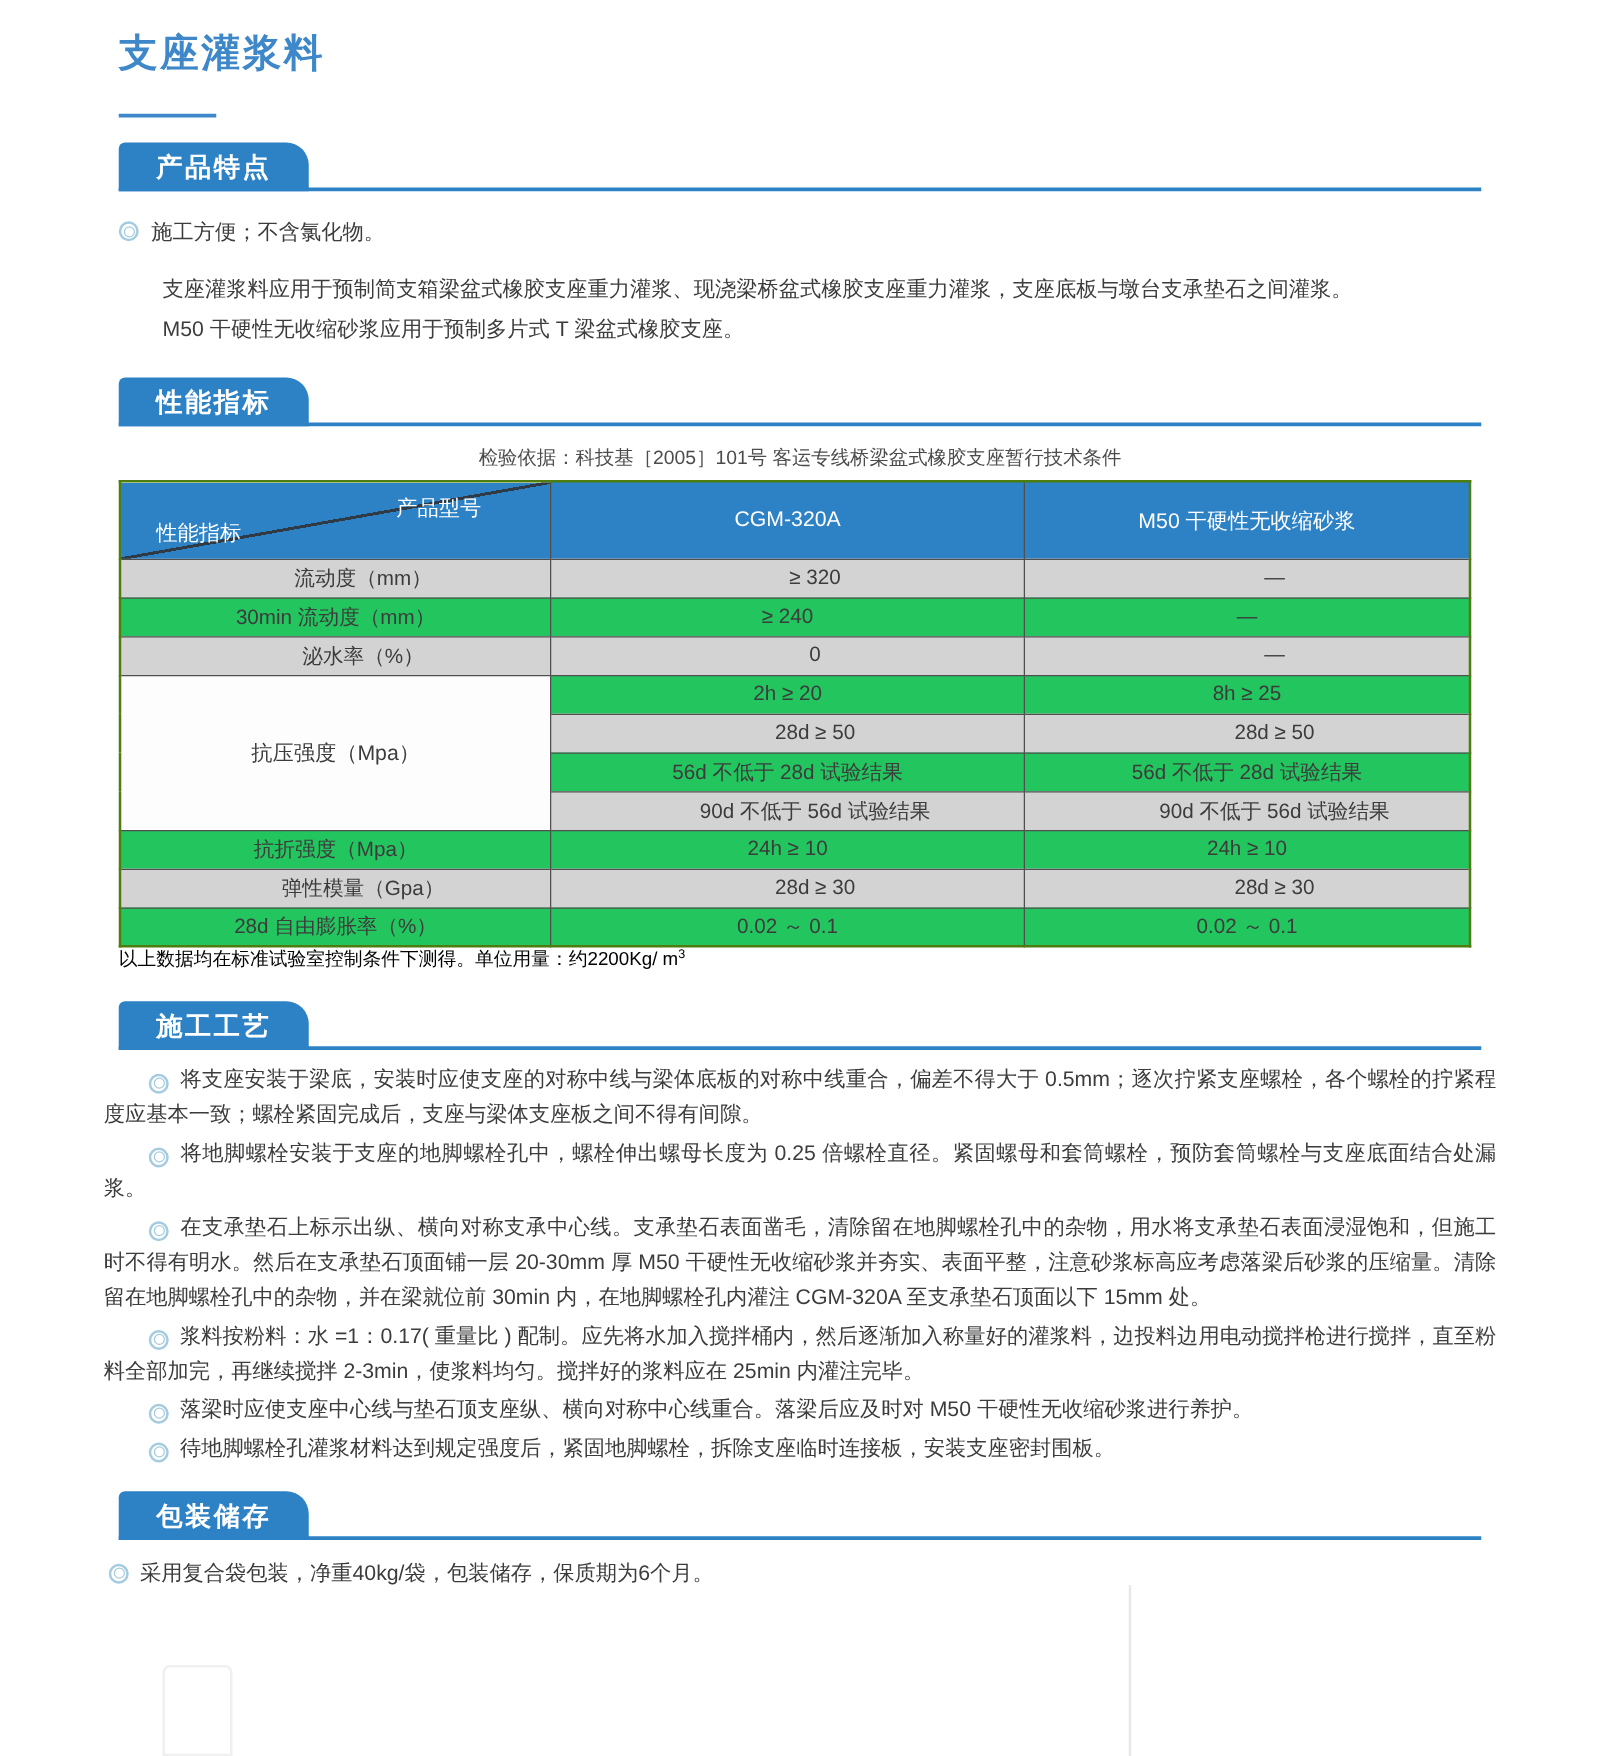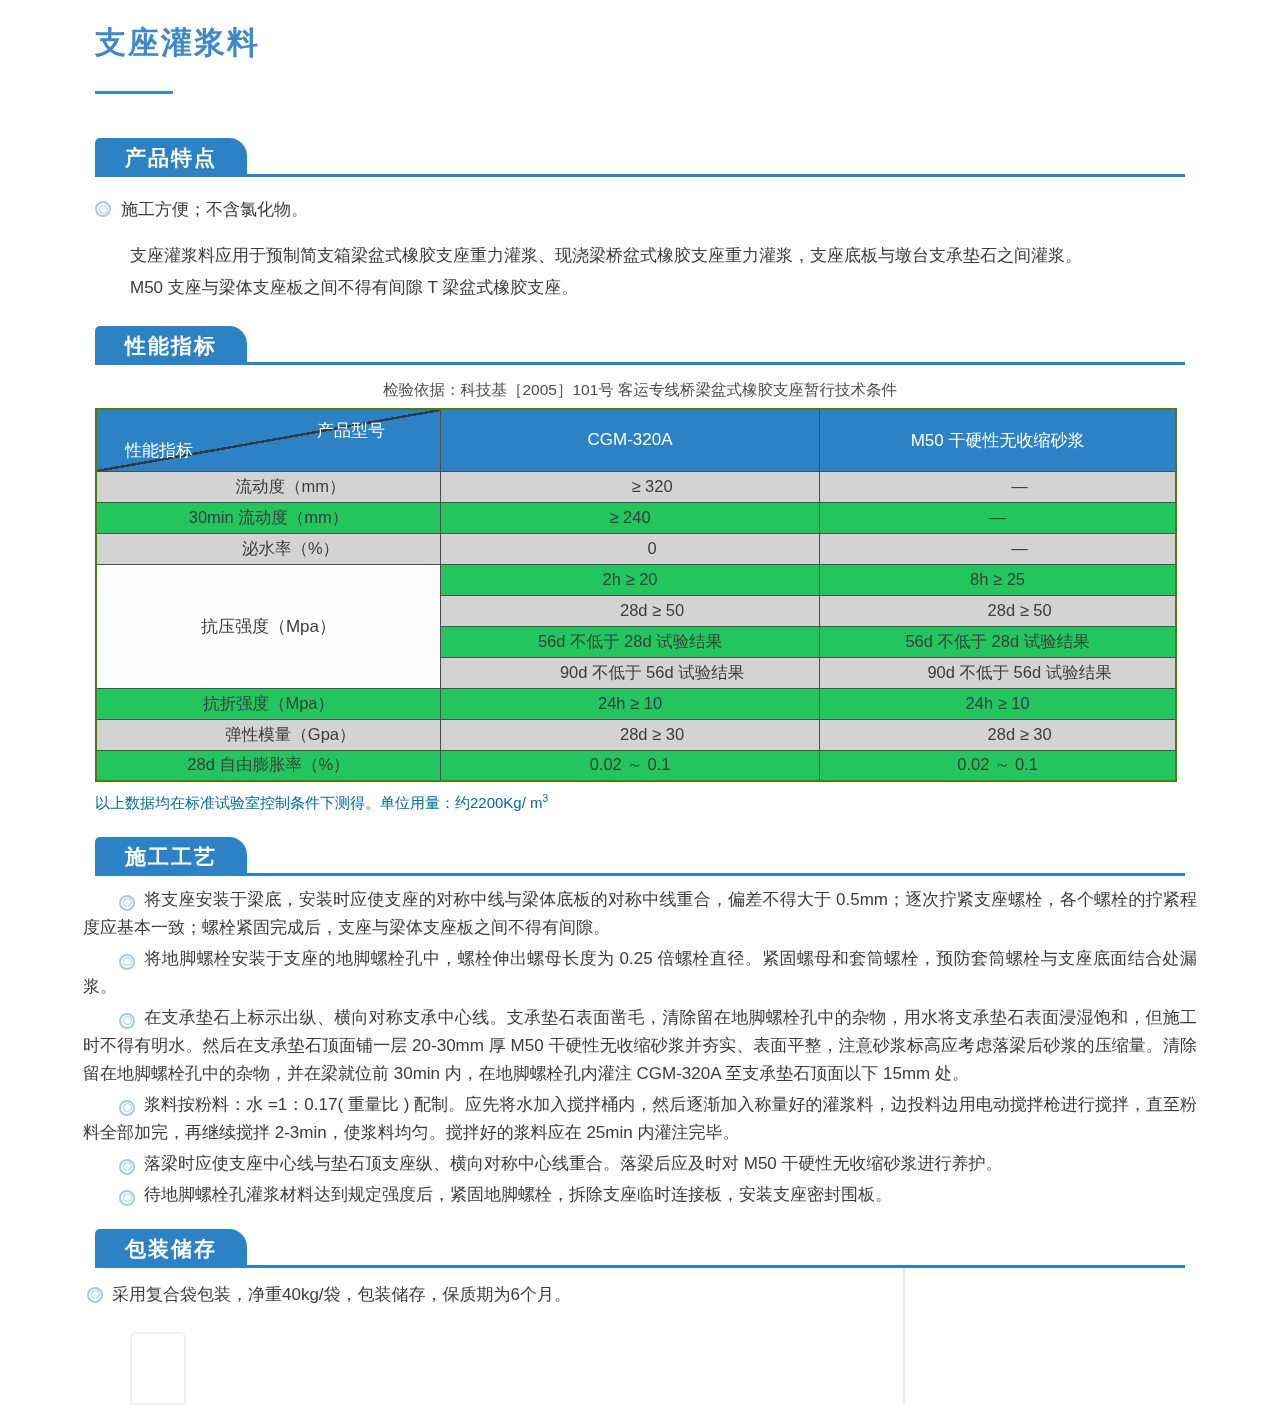--- a/index.html
+++ b/index.html
@@ -38,21 +38,21 @@
     position: absolute; left: 0; bottom: 0;
     height: 39px;
     display: flex; align-items: center;
     padding: 0 30px;
     background: #2d81c5;
     color: #ffffff;
     font-size: 21px; font-weight: bold;
     letter-spacing: 2px;
     border-radius: 5px 18px 0 0;
   }
-  .mt-features { margin-top: 44px; padding-left: 36px; }
+  .mt-features { margin-top: 20px; padding-left: 36px; }
   .mt-application { margin-top: 26px; }
   .mt-performance { margin-top: 22px; }
   .mt-construction { margin-top: 24px; }
   .mt-packaging { margin-top: 20px; }
 
   
   .bullet {
     flex: 0 0 auto;
     display: inline-flex; align-items: center; justify-content: center;
     width: 16px; height: 16px;
@@ -110,21 +110,21 @@
       #2f3a44 calc(50% - 1.2px),
       #2f3a44 calc(50% + 1.2px),
       transparent calc(50% + 1.2px));
   }
   .diag-top { position: absolute; top: 9px; right: 55px; }
   .diag-bottom { position: absolute; bottom: 9px; left: 28px; }
   table.perf tbody td { height: 31px; }
   tr.gray td { background: #d3d3d3; padding-left: 44px; }
   tr.white td { background: #22c55e; }
   td.span-label { background: #fdfdfd !important; font-size: 17px; }
-  .footnote { margin-top: 11px; font-size: 15px; color: #0369a1; }
+  .footnote { margin-top: 0; font-size: 15px; color: #000000; }
   .footnote sup { font-size: 10px; }
 
   
   .construction { margin: 10px 0 0 -12px; width: 1114px; }
   .construction p {
     margin: 0 0 3px;
     font-size: 17px;
     line-height: 28px;
     text-indent: 36px;
     text-align: justify;
@@ -171,21 +171,21 @@
       <div class="feat">
         <span class="bullet"></span>
         <span>施工方便；不含氯化物。</span>
       </div>
     </div>
   </div>
 
 
   <div class="app-text">
     <div>支座灌浆料应用于预制简支箱梁盆式橡胶支座重力灌浆、现浇梁桥盆式橡胶支座重力灌浆，支座底板与墩台支承垫石之间灌浆。</div>
-    <div>M50 支座与梁体支座板之间不得有间隙 T 梁盆式橡胶支座。</div>
+    <div>M50 干硬性无收缩砂浆应用于预制多片式 T 梁盆式橡胶支座。</div>
   </div>
 
   <div class="sec-head mt-performance">
     <div class="rule"></div>
     <div class="badge">
       <span>性能指标</span>
     </div>
   </div>
 
   <div class="basis-note">检验依据：科技基［2005］101号 客运专线桥梁盆式橡胶支座暂行技术条件</div>

